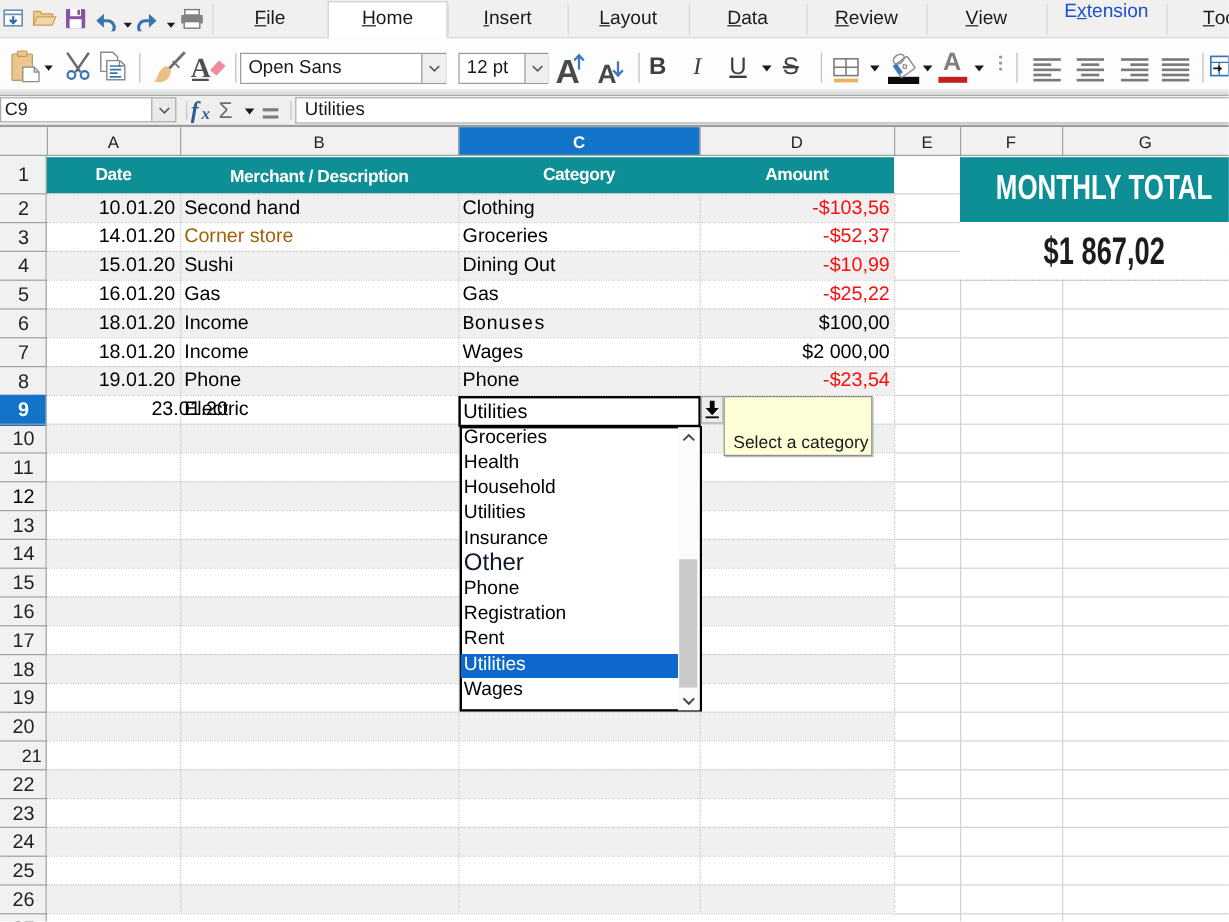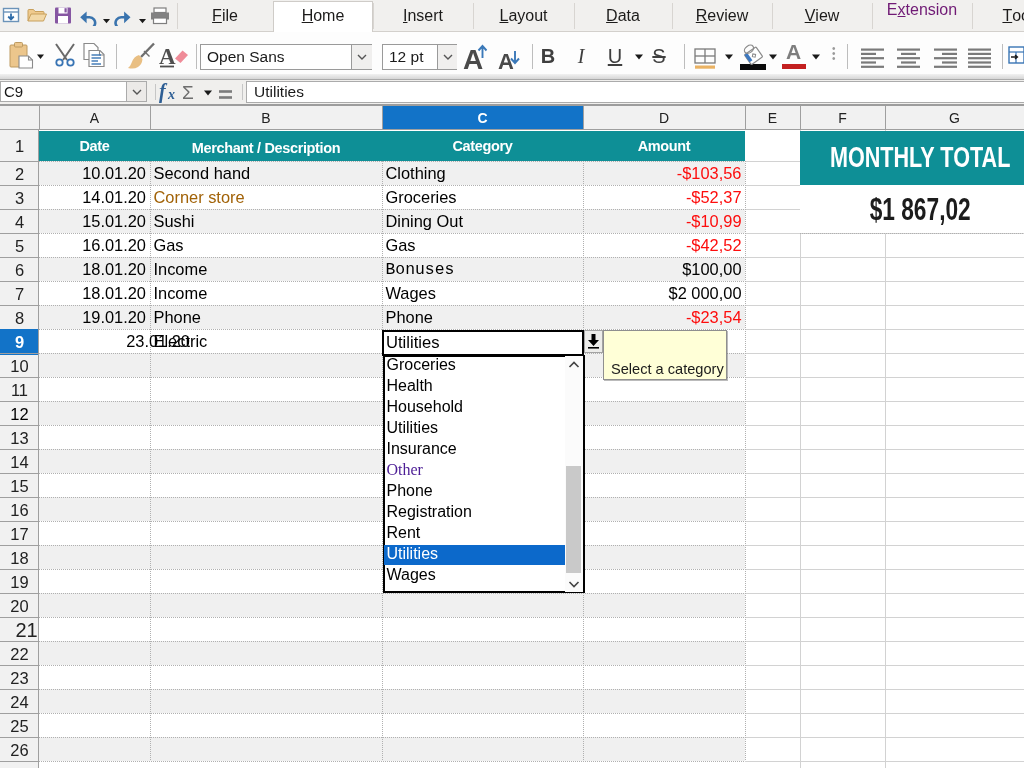--- a/index.html
+++ b/index.html
@@ -21,21 +21,21 @@
 <div class="abs" style="left:872px;top:3px;width:1px;height:26px;background:#d8d5d1;"></div>
 <div class="abs" style="left:972px;top:3px;width:1px;height:26px;background:#d8d5d1;"></div>
 <div class="abs" style="left:273px;top:1px;width:100px;height:31px;background:#fff;border:1px solid #cfccc8;border-bottom:none;box-sizing:border-box;"></div>
 <div class="abs ct" style="left:177px;top:0;width:96px;height:31px;font-size:16px;color:#1c1b1a;"><u>F</u>ile</div>
 <div class="abs ct" style="left:273px;top:0;width:100px;height:31px;font-size:16px;color:#1c1b1a;"><u>H</u>ome</div>
 <div class="abs ct" style="left:373px;top:0;width:100px;height:31px;font-size:16px;color:#1c1b1a;"><u>I</u>nsert</div>
 <div class="abs ct" style="left:473px;top:0;width:101px;height:31px;font-size:16px;color:#1c1b1a;"><u>L</u>ayout</div>
 <div class="abs ct" style="left:574px;top:0;width:98px;height:31px;font-size:16px;color:#1c1b1a;"><u>D</u>ata</div>
 <div class="abs ct" style="left:672px;top:0;width:100px;height:31px;font-size:16px;color:#1c1b1a;"><u>R</u>eview</div>
 <div class="abs ct" style="left:772px;top:0;width:100px;height:31px;font-size:16px;color:#1c1b1a;"><u>V</u>iew</div>
-<div class="abs ct" style="left:872px;top:0;width:100px;height:19px;font-size:16px;color:#701a75;">E<u>x</u>tension</div>
+<div class="abs ct" style="left:872px;top:0;width:100px;height:19px;font-size:16px;color:#1d4ed8;">E<u>x</u>tension</div>
 <div class="abs ct" style="left:972px;top:0;width:100px;height:31px;font-size:16px;color:#1c1b1a;"><u>T</u>ools</div>
 <svg class="abs" style="left:2px;top:6px" width="172" height="20" viewBox="0 0 172 20">
 
 <rect x="1.5" y="2.5" width="15" height="13" fill="#fff" stroke="#6b93b9" stroke-width="1.4"></rect>
 <line x1="1.5" y1="6" x2="16.5" y2="6" stroke="#6b93b9" stroke-width="1.4"></line>
 <path d="M9 7.5 L9 13 M6.2 10.5 L9 13.4 L11.8 10.5" fill="none" stroke="#2d6ba8" stroke-width="1.8"></path>
 
 <path d="M26 15 L26 4.5 Q26 3.5 27 3.5 L31.5 3.5 L33 5.5 L41 5.5 Q42 5.5 42 6.5 L42 8" fill="#efca8e" stroke="#c8a05c" stroke-width="1"></path>
 <path d="M26 15 L29 8 L44.5 8 L41.5 15 Z" fill="#f2d8a7" stroke="#c8a05c" stroke-width="1"></path>
 
@@ -252,21 +252,21 @@
 <div class="abs ct" style="left:0;top:498.4px;width:39px;height:24.0px;font-size:16.5px;color:#222;">16</div>
 <div class="abs" style="left:0;top:521.4px;width:39px;height:1px;background:#9f9f9f;"></div>
 <div class="abs ct" style="left:0;top:522.4px;width:39px;height:24.0px;font-size:16.5px;color:#222;">17</div>
 <div class="abs" style="left:0;top:545.4px;width:39px;height:1px;background:#9f9f9f;"></div>
 <div class="abs ct" style="left:0;top:546.4px;width:39px;height:24.0px;font-size:16.5px;color:#222;">18</div>
 <div class="abs" style="left:0;top:569.4px;width:39px;height:1px;background:#9f9f9f;"></div>
 <div class="abs ct" style="left:0;top:570.4px;width:39px;height:24.0px;font-size:16.5px;color:#222;">19</div>
 <div class="abs" style="left:0;top:593.4px;width:39px;height:1px;background:#9f9f9f;"></div>
 <div class="abs ct" style="left:0;top:594.4px;width:39px;height:24.0px;font-size:16.5px;color:#222;">20</div>
 <div class="abs" style="left:0;top:617.4px;width:39px;height:1px;background:#9f9f9f;"></div>
-<div class="abs ct" style="left:0;top:618.4px;width:53px;height:24.0px;font-size:20px;color:#222;">21</div>
+<div class="abs ct" style="left:0;top:618.4px;width:53px;height:24.0px;font-size:15px;color:#222;">21</div>
 <div class="abs" style="left:0;top:641.4px;width:39px;height:1px;background:#9f9f9f;"></div>
 <div class="abs ct" style="left:0;top:642.4px;width:39px;height:24.0px;font-size:16.5px;color:#222;text-align:right;">22</div>
 <div class="abs" style="left:0;top:665.4px;width:39px;height:1px;background:#9f9f9f;"></div>
 <div class="abs ct" style="left:0;top:666.4px;width:39px;height:24.0px;font-size:16.5px;color:#222;">23</div>
 <div class="abs" style="left:0;top:689.4px;width:39px;height:1px;background:#9f9f9f;"></div>
 <div class="abs ct" style="left:0;top:690.4px;width:39px;height:24.0px;font-size:16.5px;color:#222;">24</div>
 <div class="abs" style="left:0;top:713.4px;width:39px;height:1px;background:#9f9f9f;"></div>
 <div class="abs ct" style="left:0;top:714.4px;width:39px;height:24.0px;font-size:16.5px;color:#222;">25</div>
 <div class="abs" style="left:0;top:737.4px;width:39px;height:1px;background:#9f9f9f;"></div>
 <div class="abs ct" style="left:0;top:738.4px;width:39px;height:24.0px;font-size:16.5px;color:#222;">26</div>
@@ -366,21 +366,21 @@
 <div class="abs lt" style="left:153.5px;top:185.4px;width:220px;height:24.0px;font-size:16.4px;color:#a16207;">Corner store</div>
 <div class="abs lt" style="left:385.5px;top:185.4px;width:190px;height:24.0px;font-size:16.4px;color:#000;">Groceries</div>
 <div class="abs rt" style="left:583px;top:185.4px;width:158.5px;height:24.0px;font-size:16.4px;color:#fd0d0d;">-$52,37</div>
 <div class="abs rt" style="left:39px;top:209.4px;width:107px;height:24.0px;font-size:16.4px;color:#000;">15.01.20</div>
 <div class="abs lt" style="left:153.5px;top:209.4px;width:220px;height:24.0px;font-size:16.4px;color:#000;">Sushi</div>
 <div class="abs lt" style="left:385.5px;top:209.4px;width:190px;height:24.0px;font-size:16.4px;color:#000;">Dining Out</div>
 <div class="abs rt" style="left:583px;top:209.4px;width:158.5px;height:24.0px;font-size:16.4px;color:#fd0d0d;">-$10,99</div>
 <div class="abs rt" style="left:39px;top:233.4px;width:107px;height:24.0px;font-size:16.4px;color:#000;">16.01.20</div>
 <div class="abs lt" style="left:153.5px;top:233.4px;width:220px;height:24.0px;font-size:16.4px;color:#000;">Gas</div>
 <div class="abs lt" style="left:385.5px;top:233.4px;width:190px;height:24.0px;font-size:16.4px;color:#000;">Gas</div>
-<div class="abs rt" style="left:583px;top:233.4px;width:158.5px;height:24.0px;font-size:16.4px;color:#fd0d0d;">-$42,52</div>
+<div class="abs rt" style="left:583px;top:233.4px;width:158.5px;height:24.0px;font-size:16.4px;color:#fd0d0d;">-$25,22</div>
 <div class="abs rt" style="left:39px;top:257.4px;width:107px;height:24.0px;font-size:16.4px;color:#000;">18.01.20</div>
 <div class="abs lt" style="left:153.5px;top:257.4px;width:220px;height:24.0px;font-size:16.4px;color:#000;">Income</div>
 <div class="abs lt" style="left:385.5px;top:257.4px;width:190px;height:24.0px;font-size:16.4px;color:#000;font-family:Liberation Mono, monospace;">Bonuses</div>
 <div class="abs rt" style="left:583px;top:257.4px;width:158.5px;height:24.0px;font-size:16.4px;color:#000;">$100,00</div>
 <div class="abs rt" style="left:39px;top:281.4px;width:107px;height:24.0px;font-size:16.4px;color:#000;">18.01.20</div>
 <div class="abs lt" style="left:153.5px;top:281.4px;width:220px;height:24.0px;font-size:16.4px;color:#000;">Income</div>
 <div class="abs lt" style="left:385.5px;top:281.4px;width:190px;height:24.0px;font-size:16.4px;color:#000;">Wages</div>
 <div class="abs rt" style="left:583px;top:281.4px;width:158.5px;height:24.0px;font-size:16.4px;color:#000;">$2 000,00</div>
 <div class="abs rt" style="left:39px;top:305.4px;width:107px;height:24.0px;font-size:16.4px;color:#000;">19.01.20</div>
 <div class="abs lt" style="left:153.5px;top:305.4px;width:220px;height:24.0px;font-size:16.4px;color:#000;">Phone</div>
@@ -396,21 +396,21 @@
 <rect x="1" y="14" width="11" height="1.6" fill="#000"></rect>
 </svg>
 <div class="abs" style="left:603px;top:330px;width:124px;height:50px;background:#ffffd7;border:1px solid #8f8f8f;box-sizing:border-box;box-shadow:1px 1px 0 rgba(120,120,120,.5);"></div>
 <div class="abs" style="left:611px;top:360.5px;font-size:14.6px;color:#1a1a1a;">Select a category</div>
 <div class="abs" style="left:383px;top:354.5px;width:202px;height:238.5px;background:#fff;border:2px solid #000;box-sizing:border-box;"></div>
 <div class="abs lt" style="left:386.5px;top:354.7px;height:20.9px;font-size:16px;color:#000;">Groceries</div>
 <div class="abs lt" style="left:386.5px;top:375.6px;height:20.9px;font-size:16px;color:#000;">Health</div>
 <div class="abs lt" style="left:386.5px;top:396.6px;height:20.9px;font-size:16px;color:#000;">Household</div>
 <div class="abs lt" style="left:386.5px;top:417.5px;height:20.9px;font-size:16px;color:#000;">Utilities</div>
 <div class="abs lt" style="left:386.5px;top:438.5px;height:20.9px;font-size:16px;color:#000;">Insurance</div>
-<div class="abs lt" style="left:386.5px;top:459.4px;height:20.9px;font-size:16px;color:#4c1d95;font-family:Liberation Serif, serif;">Other</div>
+<div class="abs lt" style="left:386.5px;top:459.4px;height:20.9px;font-size:20px;color:#0f172a;">Other</div>
 <div class="abs lt" style="left:386.5px;top:480.4px;height:20.9px;font-size:16px;color:#000;">Phone</div>
 <div class="abs lt" style="left:386.5px;top:501.4px;height:20.9px;font-size:16px;color:#000;">Registration</div>
 <div class="abs lt" style="left:386.5px;top:522.3px;height:20.9px;font-size:16px;color:#000;">Rent</div>
 <div class="abs" style="left:384px;top:544.5px;width:180.5px;height:20.5px;background:#0c69cb;"></div>
 <div class="abs lt" style="left:386.5px;top:543.2px;height:20.9px;font-size:16px;color:#fff;">Utilities</div>
 <div class="abs lt" style="left:386.5px;top:564.2px;height:20.9px;font-size:16px;color:#000;">Wages</div>
 <div class="abs" style="left:564.5px;top:356px;width:18px;height:235.5px;background:#fbfbfb;"></div>
 <div class="abs" style="left:566px;top:466px;width:15px;height:107px;background:#c9c9c9;"></div>
 <svg class="abs" style="left:566.5px;top:360px" width="14" height="10" viewBox="0 0 14 10">
     <path d="M2.5 7 L7 2.5 L11.5 7" fill="none" stroke="#444" stroke-width="1.6"></path>

